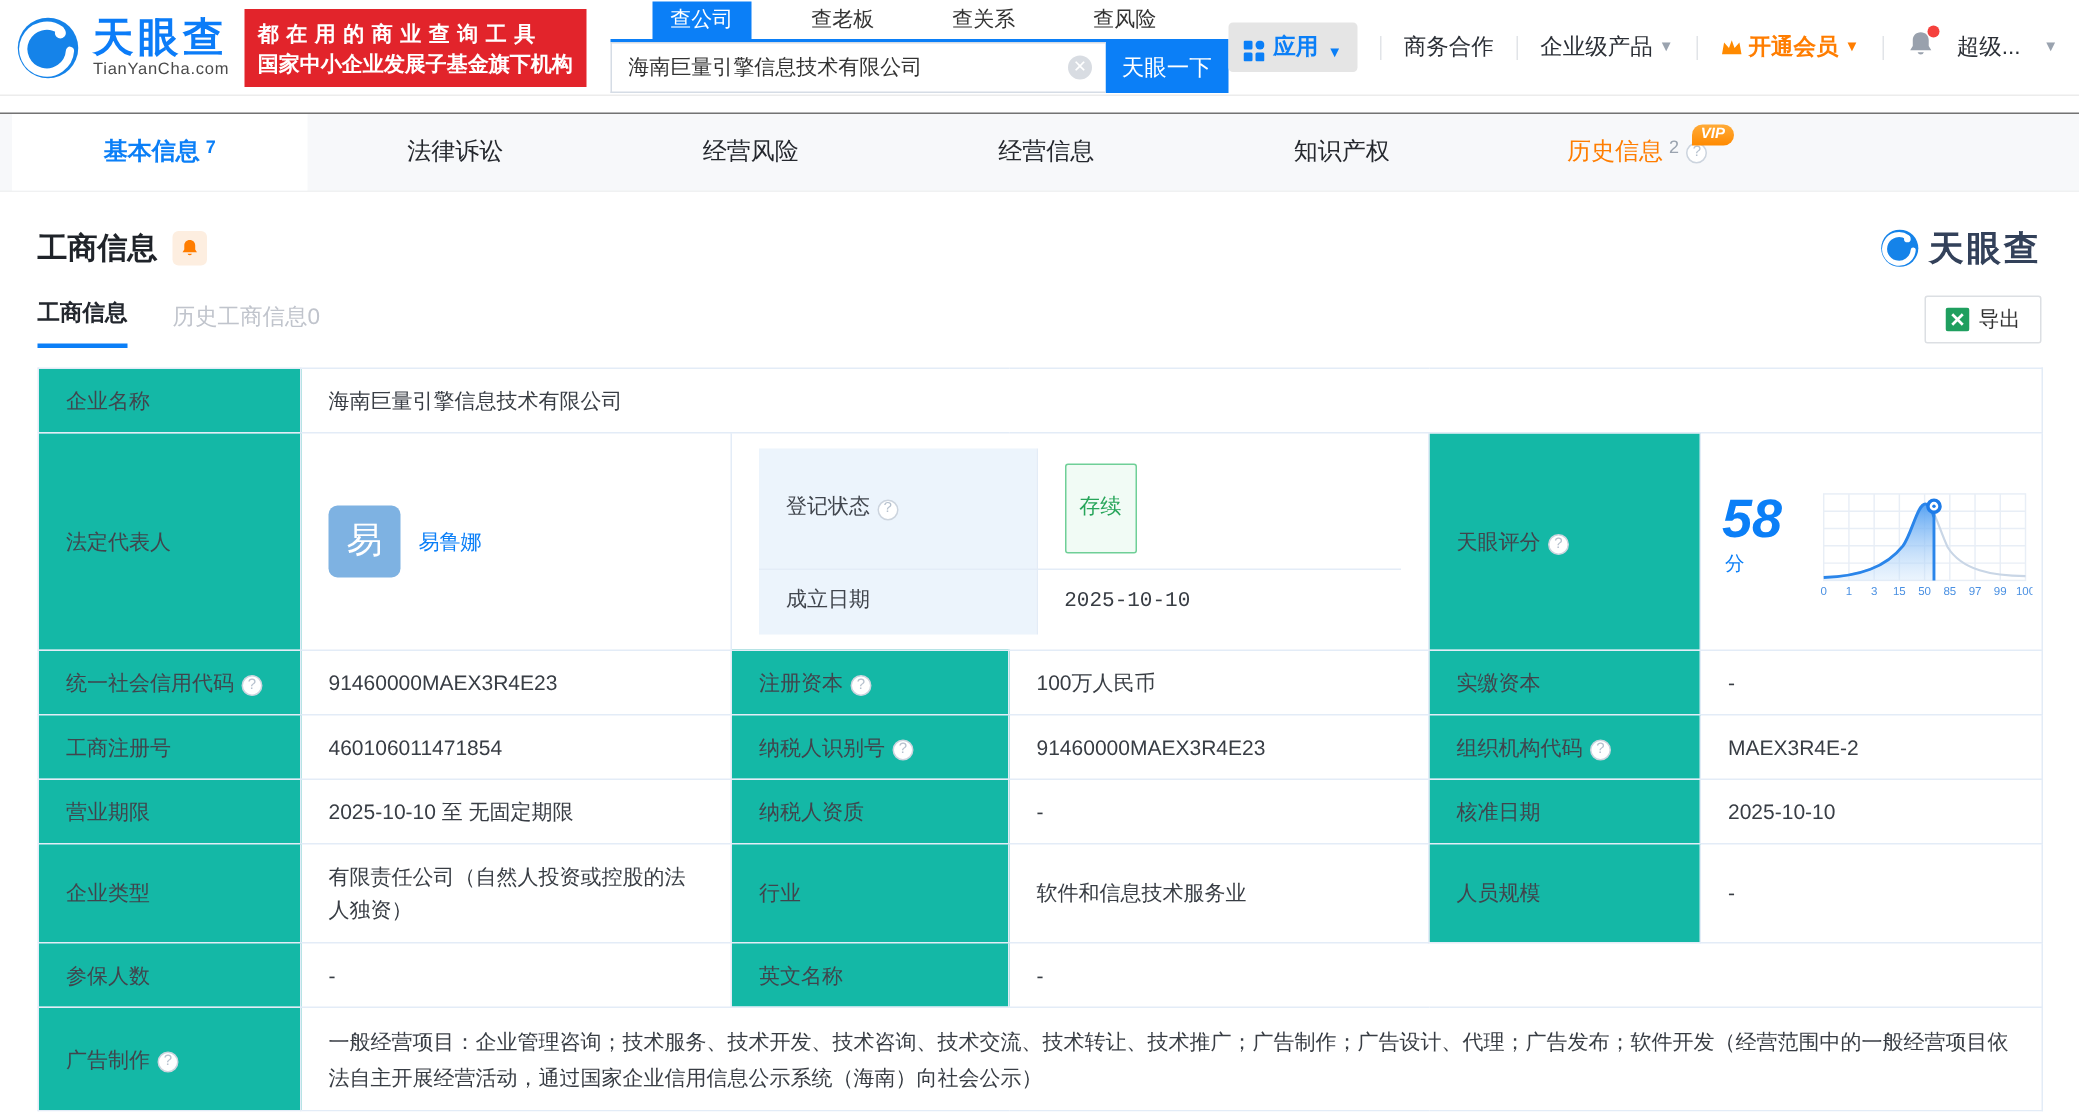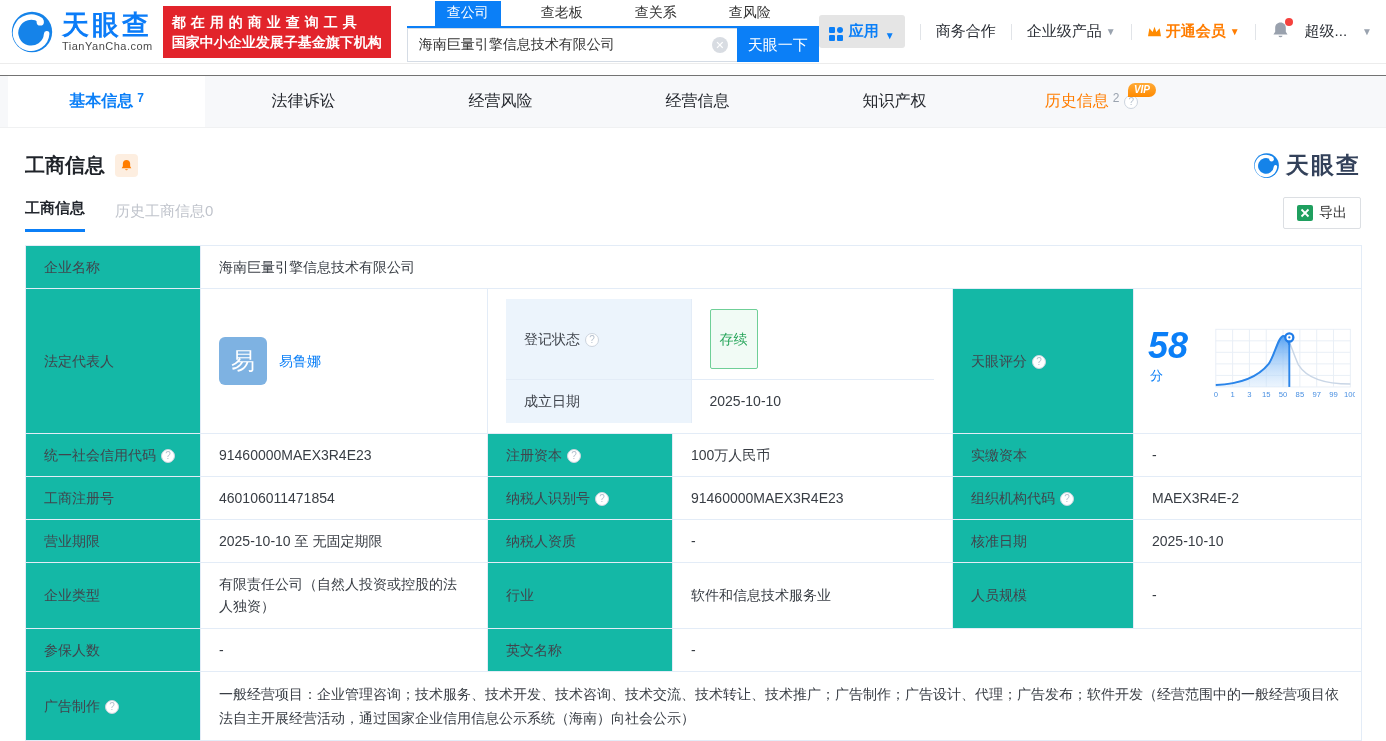--- a/index.html
+++ b/index.html
@@ -53,21 +53,21 @@
   .watermark { margin-left:auto; display:flex; align-items:center; gap:6px; }
   .watermark .wname { font-size:23px; font-weight:bold; color:#33415a; letter-spacing:2px; }
   .subrow { margin-top:16px; display:flex; align-items:flex-end; }
   .subtab { font-size:15px; color:#c0c4cc; margin-right:30px; padding-bottom:11px; cursor:pointer; }
   .subtab.on { color:#23272e; font-weight:bold; border-bottom:3px solid #0b7ff7; }
   .exportbtn { margin-left:auto; height:32px; border:1px solid #dcdfe3; border-radius:2px; background:#fff; display:flex; align-items:center; gap:6px; padding:0 13px; font-size:14px; color:#333; cursor:pointer; margin-bottom:3px; }
   
   table.t { width:100%; border-collapse:collapse; table-layout:fixed; margin-top:13px; font-size:14px; }
   table.t td { border:1px solid #e3ecf7; padding:10px 18px; vertical-align:middle; line-height:22px; color:#383d44; }
   table.t td.lbl { background:#14b8a6; color:#40454d; }
-  td.nest { padding:0; }
+  td.nest { padding:0;font-family:Liberation Mono, monospace; }
   table.inner { width:100%; border-collapse:collapse; table-layout:fixed; }
   table.inner td { border:none; padding:10px 18px; height:43px; line-height:22px; }
   table.inner tr:first-child td { border-bottom:1px solid #e3ecf7; }
   table.inner td:first-child { border-right:1px solid #e3ecf7; background:#ecf4fc; width:185px; color:#40454d; }
   .tag-green { display:inline-block; border:1px solid #6fcf97; background:#f1fbf5; color:#27a55a; padding:19px 9px; border-radius:2px; font-size:14px; line-height:20px; }
   .rep { display:flex; align-items:center; gap:12px; }
   .avatar { width:48px; height:48px; border-radius:6px; background:#7eb2e2; color:#fff; font-size:24px; display:flex; align-items:center; justify-content:center; cursor:pointer; }
   a.lnk, .lnk { color:#0b7ff7; text-decoration:none; cursor:pointer; }
   .scorecell { display:flex; align-items:center; gap:10px; padding:2px 0; }
   .scorenum { font-size:36px; font-weight:bold; color:#0b7ff7; font-style:italic; }

